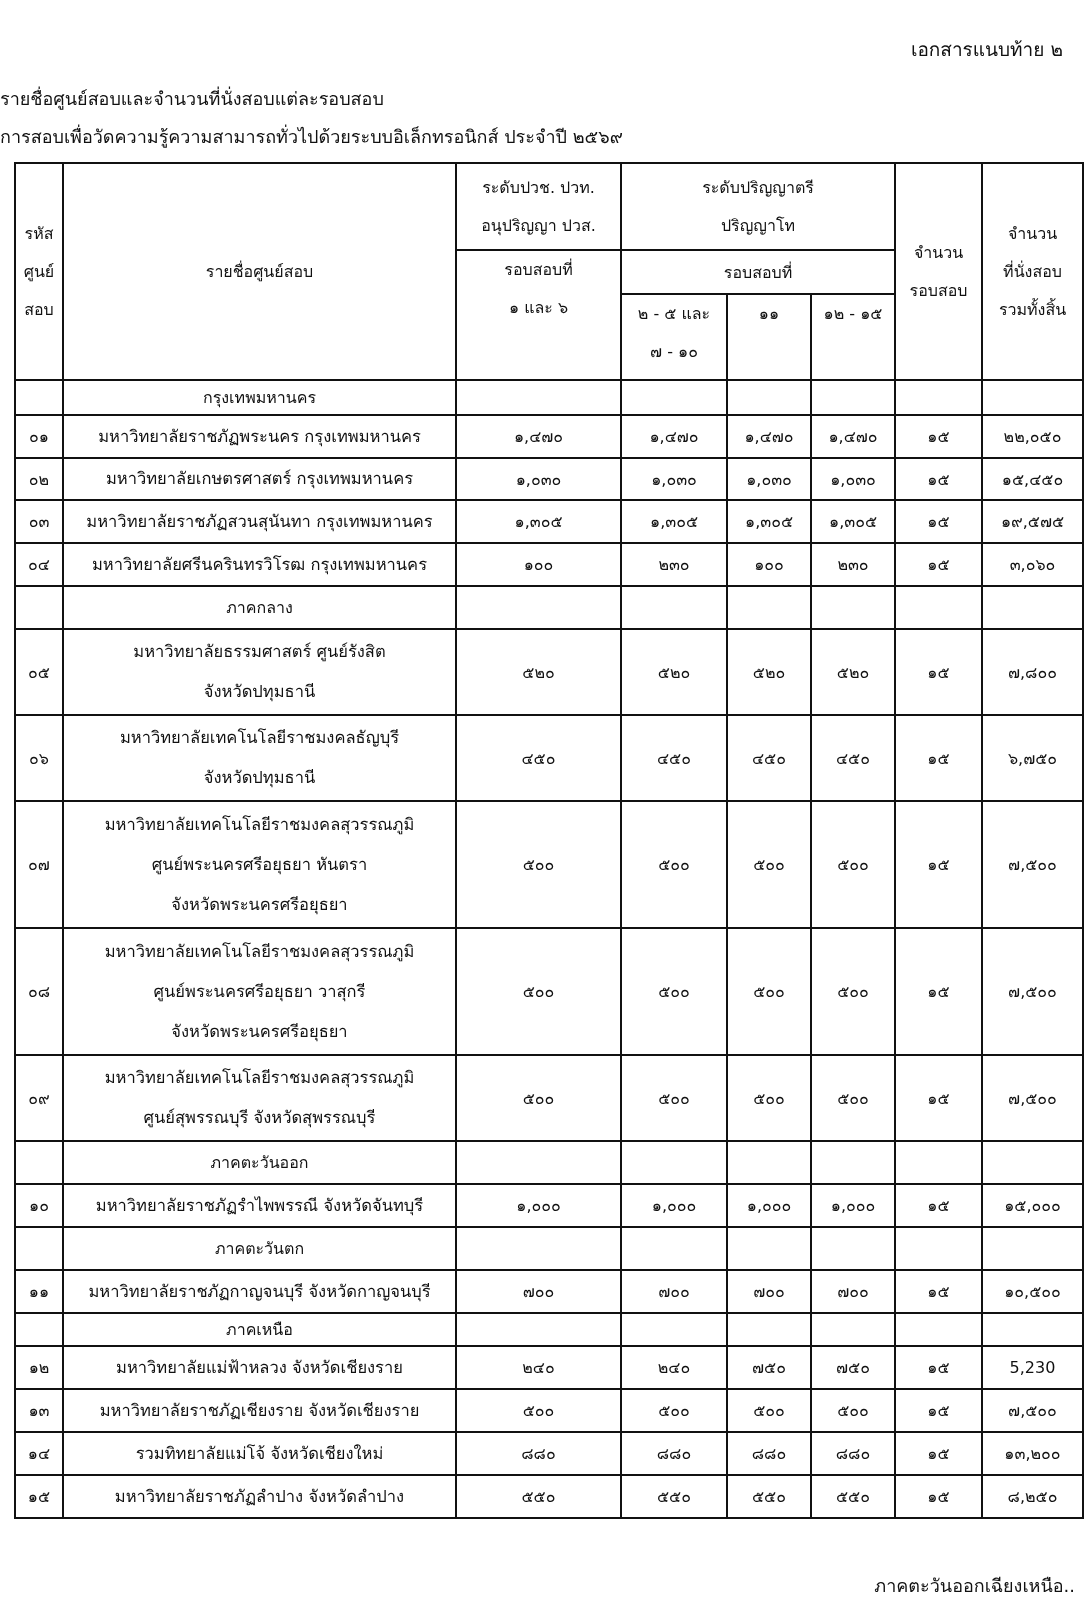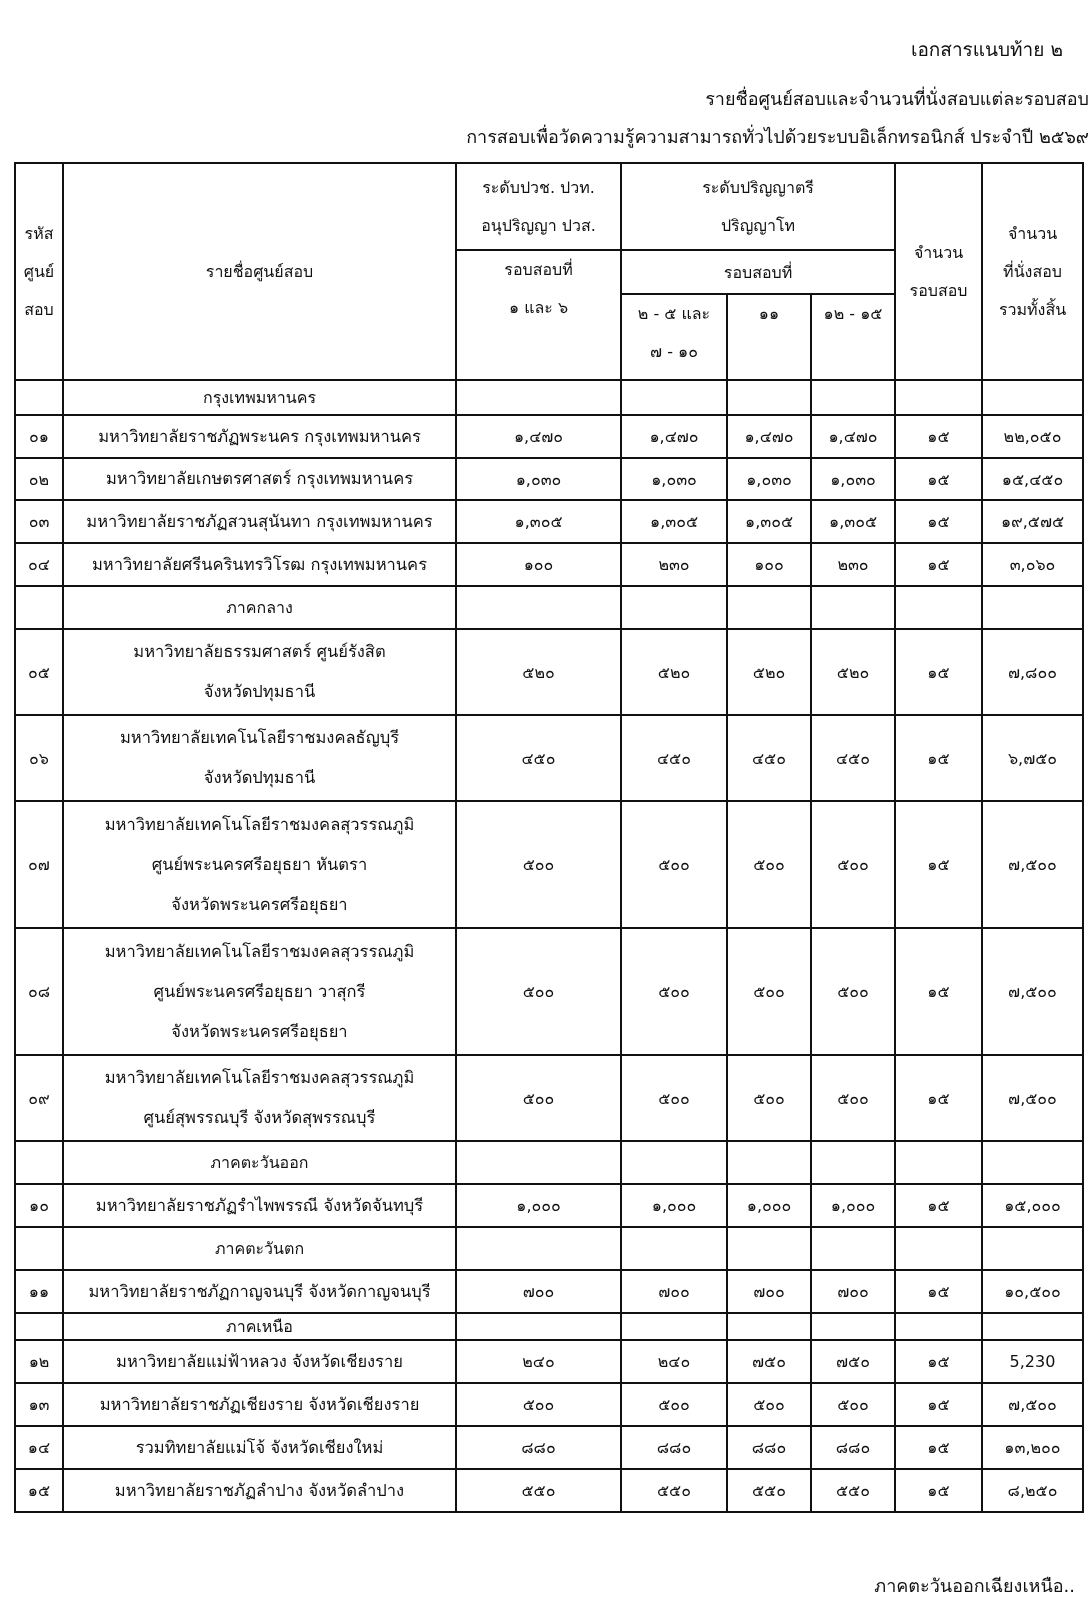--- a/index.html
+++ b/index.html
@@ -5,21 +5,21 @@
   html, body { margin: 0; padding: 0; background: #ffffff; }
   body {
     width: 1089px; height: 1622px; position: relative; overflow: hidden;
     font-family: "DejaVu Sans", sans-serif; color: #111;
   }
   .annex {
     position: absolute; top: 34px; right: 26px;
     font-size: 19px;
   }
   .title {
-    position: absolute; left: 0; width: 1089px; text-align: right;
+    position: absolute; left: 0; width: 1089px; text-align: left;
     font-size: 18px;
   }
   .t1 { top: 84px; }
   .t2 { top: 122px; }
   table.grid {
     position: absolute; left: 14px; top: 162px;
     border-collapse: collapse; table-layout: fixed;
     width: 1068px;
   }
   table.grid td, table.grid th {
@@ -274,21 +274,21 @@
         <td class="name">
           <span class="ln">มหาวิทยาลัยราชภัฏกาญจนบุรี จังหวัดกาญจนบุรี</span>
         </td>
         <td class="num">๗๐๐</td>
         <td class="num">๗๐๐</td>
         <td class="num">๗๐๐</td>
         <td class="num">๗๐๐</td>
         <td class="num">๑๕</td>
         <td class="num">๑๐,๕๐๐</td>
       </tr>
-      <tr style="height: 27px;">
+      <tr style="height: 33px;">
         <td></td>
         <td class="region">ภาคเหนือ</td>
         <td></td>
         <td></td>
         <td></td>
         <td></td>
         <td></td>
         <td></td>
       </tr>
       <tr style="height: 43px;">

